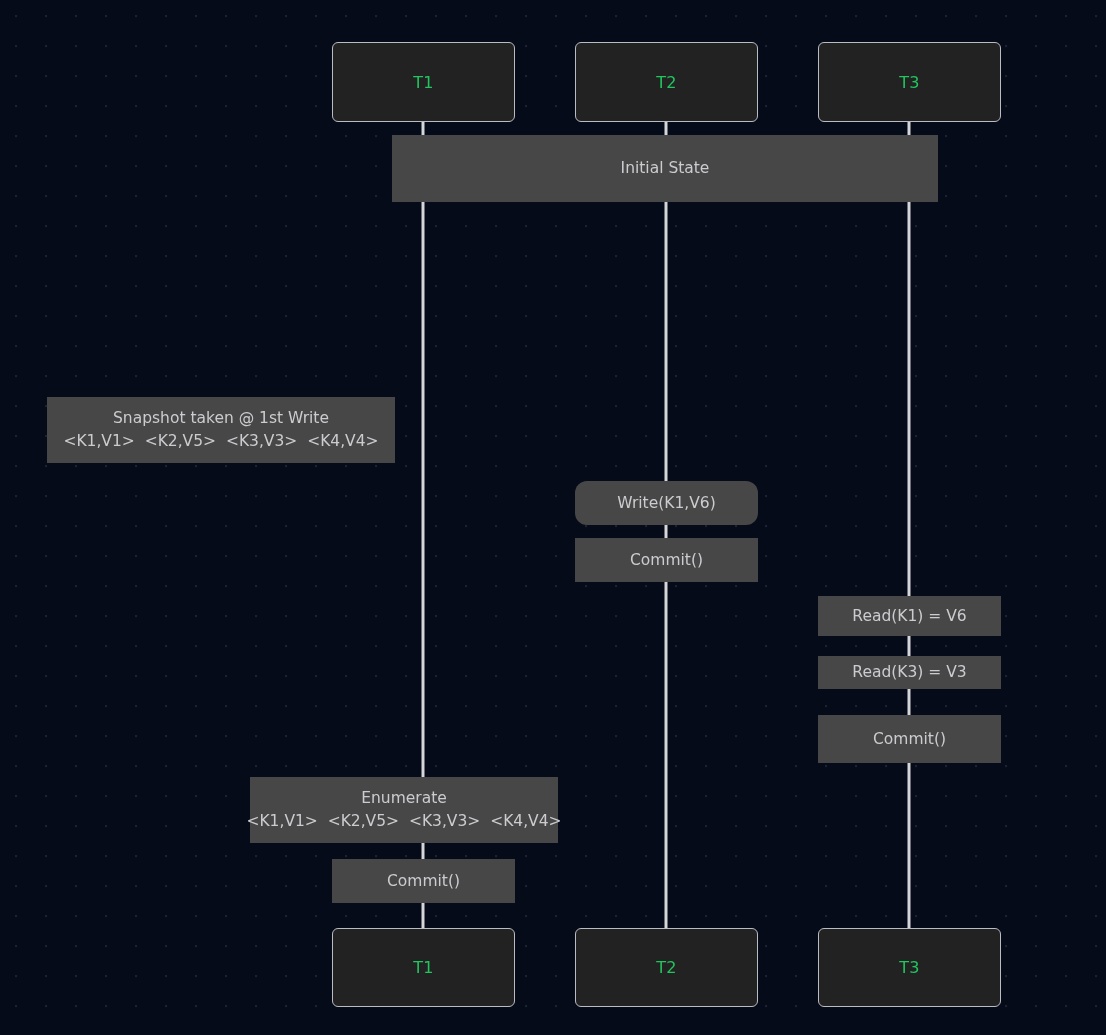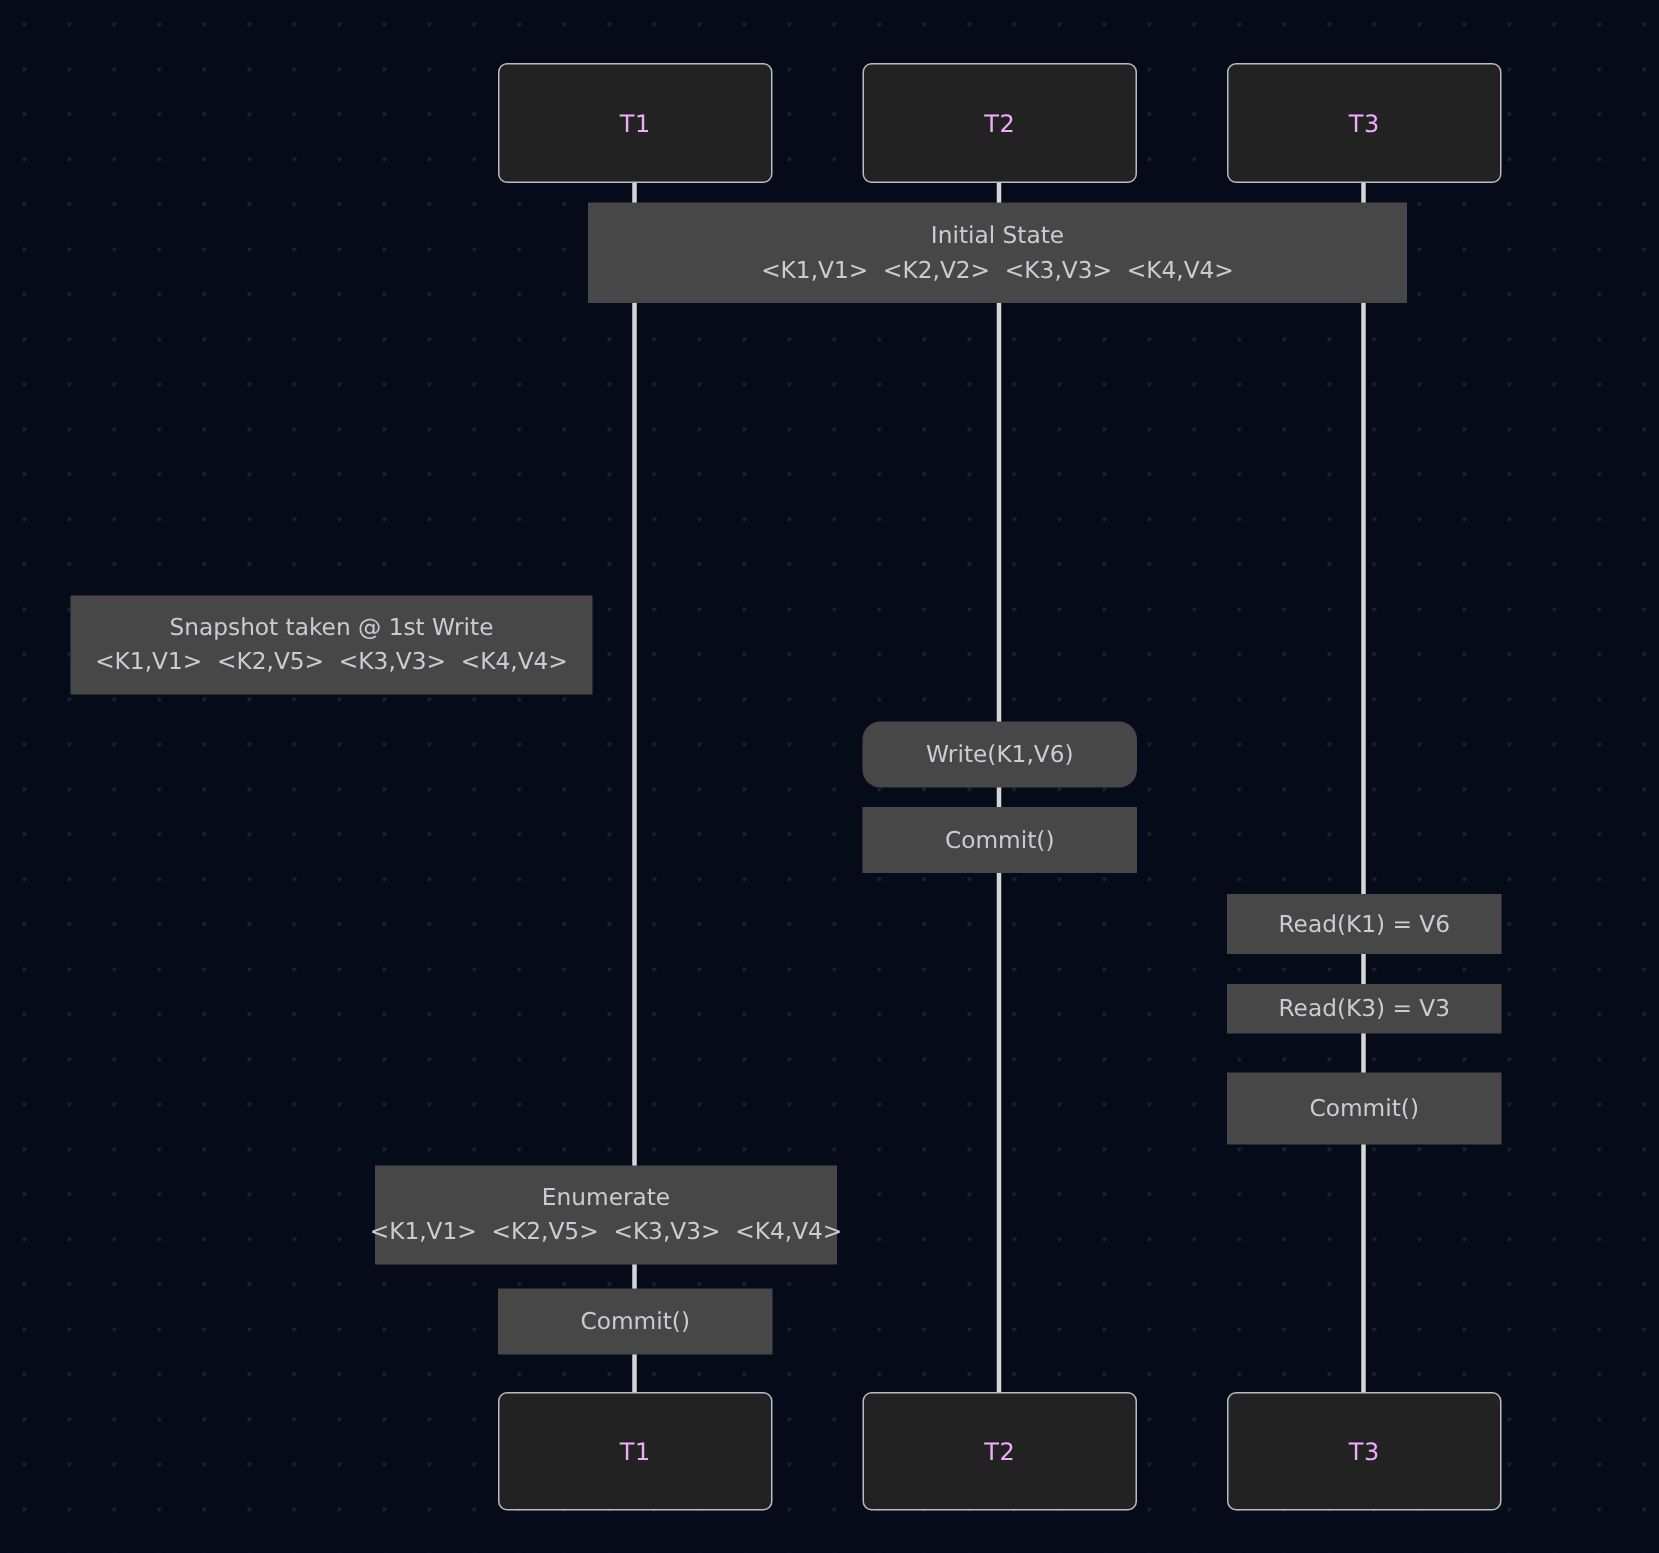--- a/index.html
+++ b/index.html
@@ -30,21 +30,21 @@
   
   .participant {
     position: absolute;
     box-sizing: border-box;
     background: #222222;
     border: 1px solid #b9bcc2;
     border-radius: 6px;
     display: flex;
     align-items: center;
     justify-content: center;
-    color: #f0abfc;
+    color: #22c55e;
     font-size: 16px;
     letter-spacing: .3px;
   }
 
   
   .note {
     position: absolute;
     box-sizing: border-box;
     background: #474747;
     color: #ccccd0;
@@ -74,21 +74,20 @@
   </div>
   <div class="participant" style="left:575px; top:42px; width:183px; height:80px;">
     <span>T2</span>
   </div>
   <div class="participant" style="left:818px; top:42px; width:183px; height:80px;">
     <span>T3</span>
   </div>
 
   <div class="note" style="left:392px; top:135px; width:546px; height:67px;">
     <span class="l1">Initial State</span>
-    <span class="l2">&lt;K1,V1&gt;  &lt;K2,V2&gt;  &lt;K3,V3&gt;  &lt;K4,V4&gt;</span>
   </div>
 
 
 
 
   <div class="note" style="left:47px; top:397px; width:348px; height:66px;">
     <span class="l1">Snapshot taken @ 1st Write</span>
     <span class="l2">&lt;K1,V1&gt;  &lt;K2,V5&gt;  &lt;K3,V3&gt;  &lt;K4,V4&gt;</span>
   </div>
 

